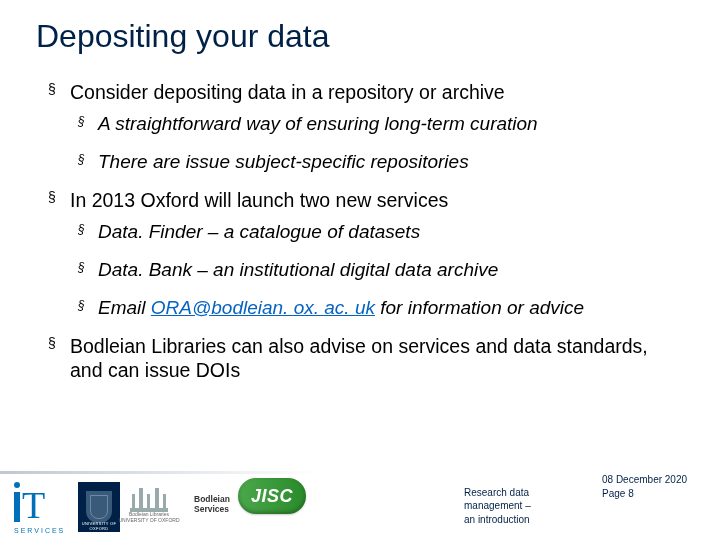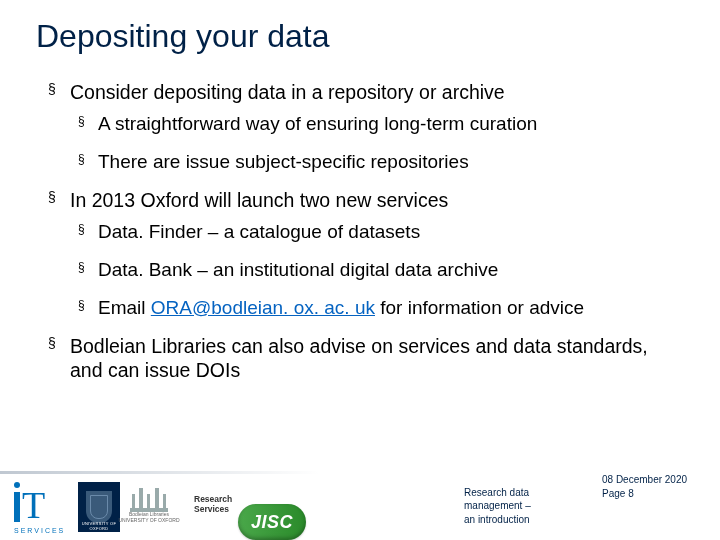--- a/index.html
+++ b/index.html
@@ -51,20 +51,21 @@
     position: absolute;
     left: 0;
     top: 1px;
     font-size: 14px;
     color: #000;
   }
   .sublist {
     list-style: none;
     padding: 0;
     margin: 12px 0 8px 38px;
+    font-style: italic;
   }
   .sublist li {
     position: relative;
     padding-left: 20px;
     margin-bottom: 14px;
     font-size: 19px;
   }
   .sublist li::before {
     content: "§";
     position: absolute;
@@ -213,21 +214,21 @@
     left: 194px;
     bottom: 26px;
     font-size: 8.5px;
     color: #333;
     line-height: 1.2;
     font-weight: bold;
   }
   .logo-jisc {
     position: absolute;
     left: 238px;
-    bottom: 0;
+    bottom: 26px;
     width: 68px;
     height: 36px;
     border-radius: 18px / 18px;
     background: linear-gradient(90deg, #4aa84a 0%, #2a8a2a 100%);
     box-shadow: inset 0 -2px 4px rgba(0,0,0,0.3), 0 1px 2px rgba(0,0,0,0.2);
     display: flex;
     align-items: center;
     justify-content: center;
     color: #fff;
     font-weight: bold;
@@ -317,21 +318,21 @@
           <div class="tower small"></div>
           <div class="tower"></div>
           <div class="tower small"></div>
         </div>
         <div class="label">Bodleian Libraries</div>
         <div class="label">UNIVERSITY OF OXFORD</div>
       </div>
     </div>
 
     <div class="research-services">
-      <div>Research</div>
+      <div>Bodleian</div>
       <div>Services</div>
     </div>
 
     <div class="logo-jisc">JISC</div>
 
     <div class="footer-meta">
       <div>Research data</div>
       <div>management –</div>
       <div>an introduction</div>
     </div>

